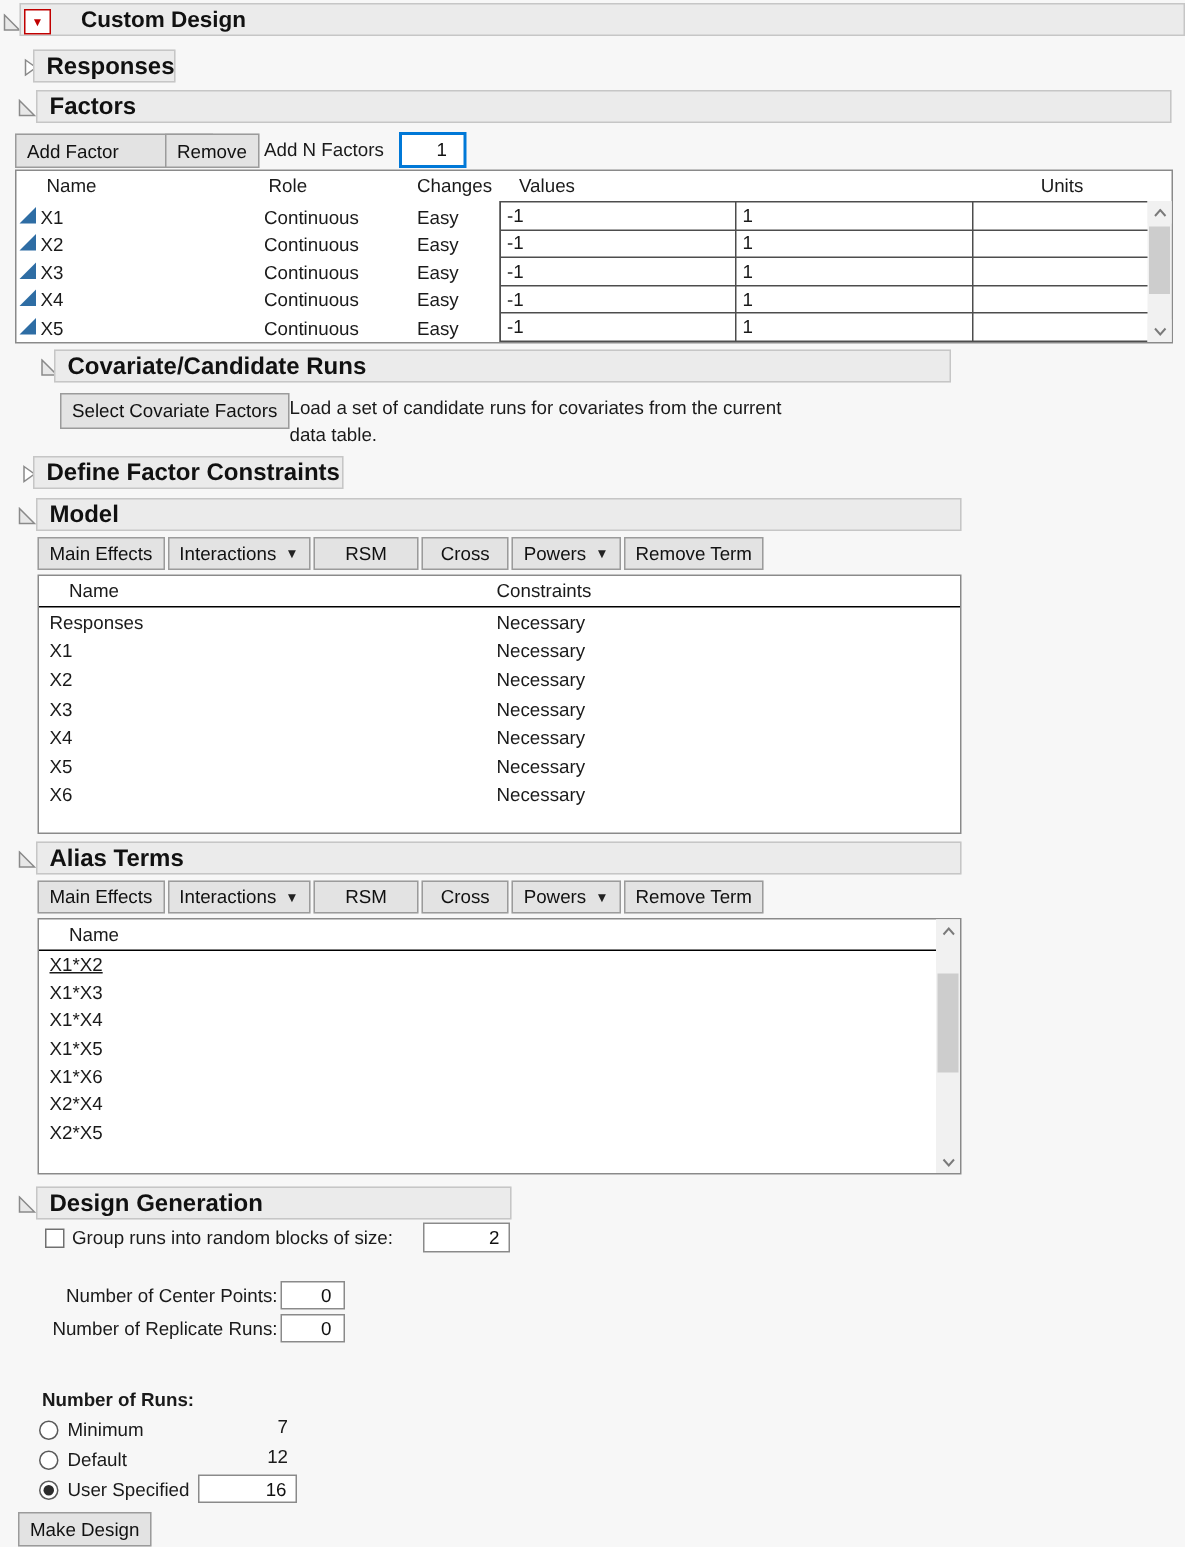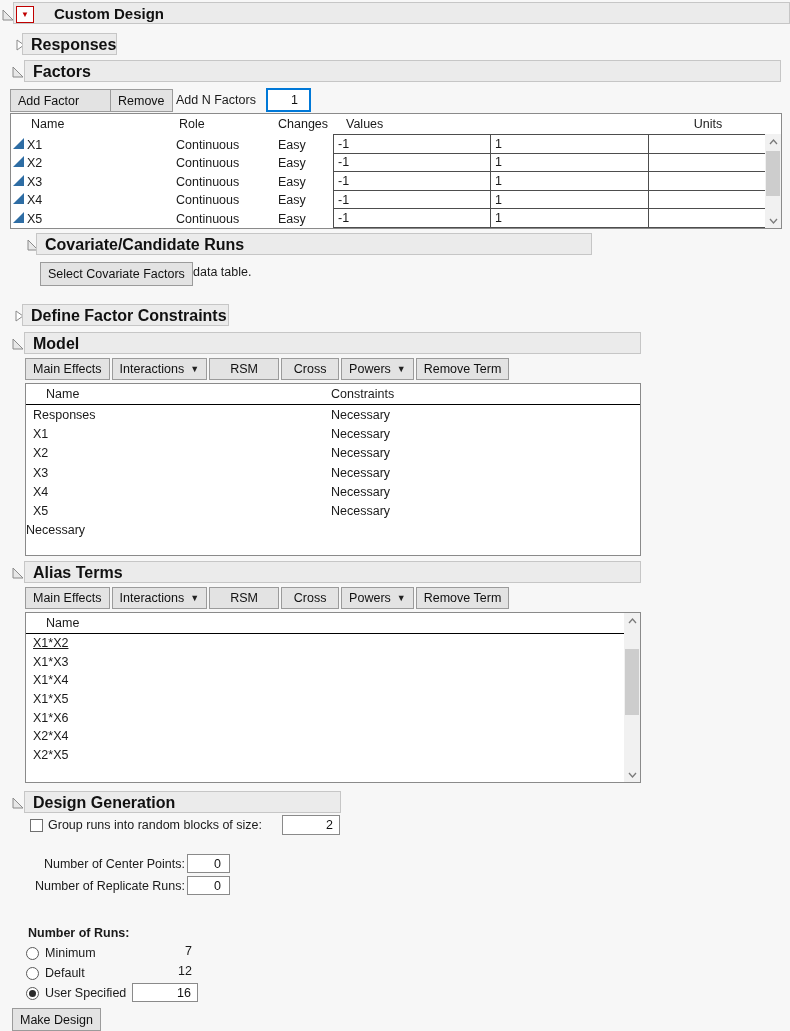--- a/index.html
+++ b/index.html
@@ -183,27 +183,28 @@
         </svg>
       </div>
   </div>
 </div>
 
 <span class="disc" style="left:27px;top:239px;">
   <svg width="12" height="12">
       <polygon points="1,1 11,11 1,11" fill="#e8e8e8" stroke="#8a8a8a"></polygon>
     </svg>
 </span>
-<div class="band" style="left:36px;top:233px;width:556px;">
+<div class="band" style="left:36px;top:233px;width:598px;">
   <span>Covariate/Candidate Runs</span>
 </div>
 <div class="btn" style="left:40px;top:262px;height:24px;">
   <span>Select Covariate Factors</span>
 </div>
 <div class="abs" style="left:193px;top:263px;width:360px;line-height:18px;">
+  <div>Load a set of candidate runs for covariates from the current</div>
   <div>data table.</div>
 </div>
 
 <span class="disc" style="left:14px;top:310px;">
   <svg width="12" height="12">
       <polygon points="2,1 9,6 2,11" fill="#fff" stroke="#8a8a8a"></polygon>
     </svg>
 </span>
 <div class="band" style="left:22px;top:304px;width:207px;">
   <span>Define Factor Constraints</span>
@@ -264,20 +265,21 @@
     </div>
   <div class="trow2">
       <div class="pad7">X4</div>
       <div>Necessary</div>
     </div>
   <div class="trow2">
       <div class="pad7">X5</div>
       <div>Necessary</div>
     </div>
   <div class="trow2">
+      <div class="pad7">X6</div>
       <div>Necessary</div>
     </div>
 </div>
 
 <span class="disc" style="left:12px;top:567px;">
   <svg width="12" height="12">
       <polygon points="1,1 11,11 1,11" fill="#e8e8e8" stroke="#8a8a8a"></polygon>
     </svg>
 </span>
 <div class="band" style="left:24px;top:561px;width:617px;">

